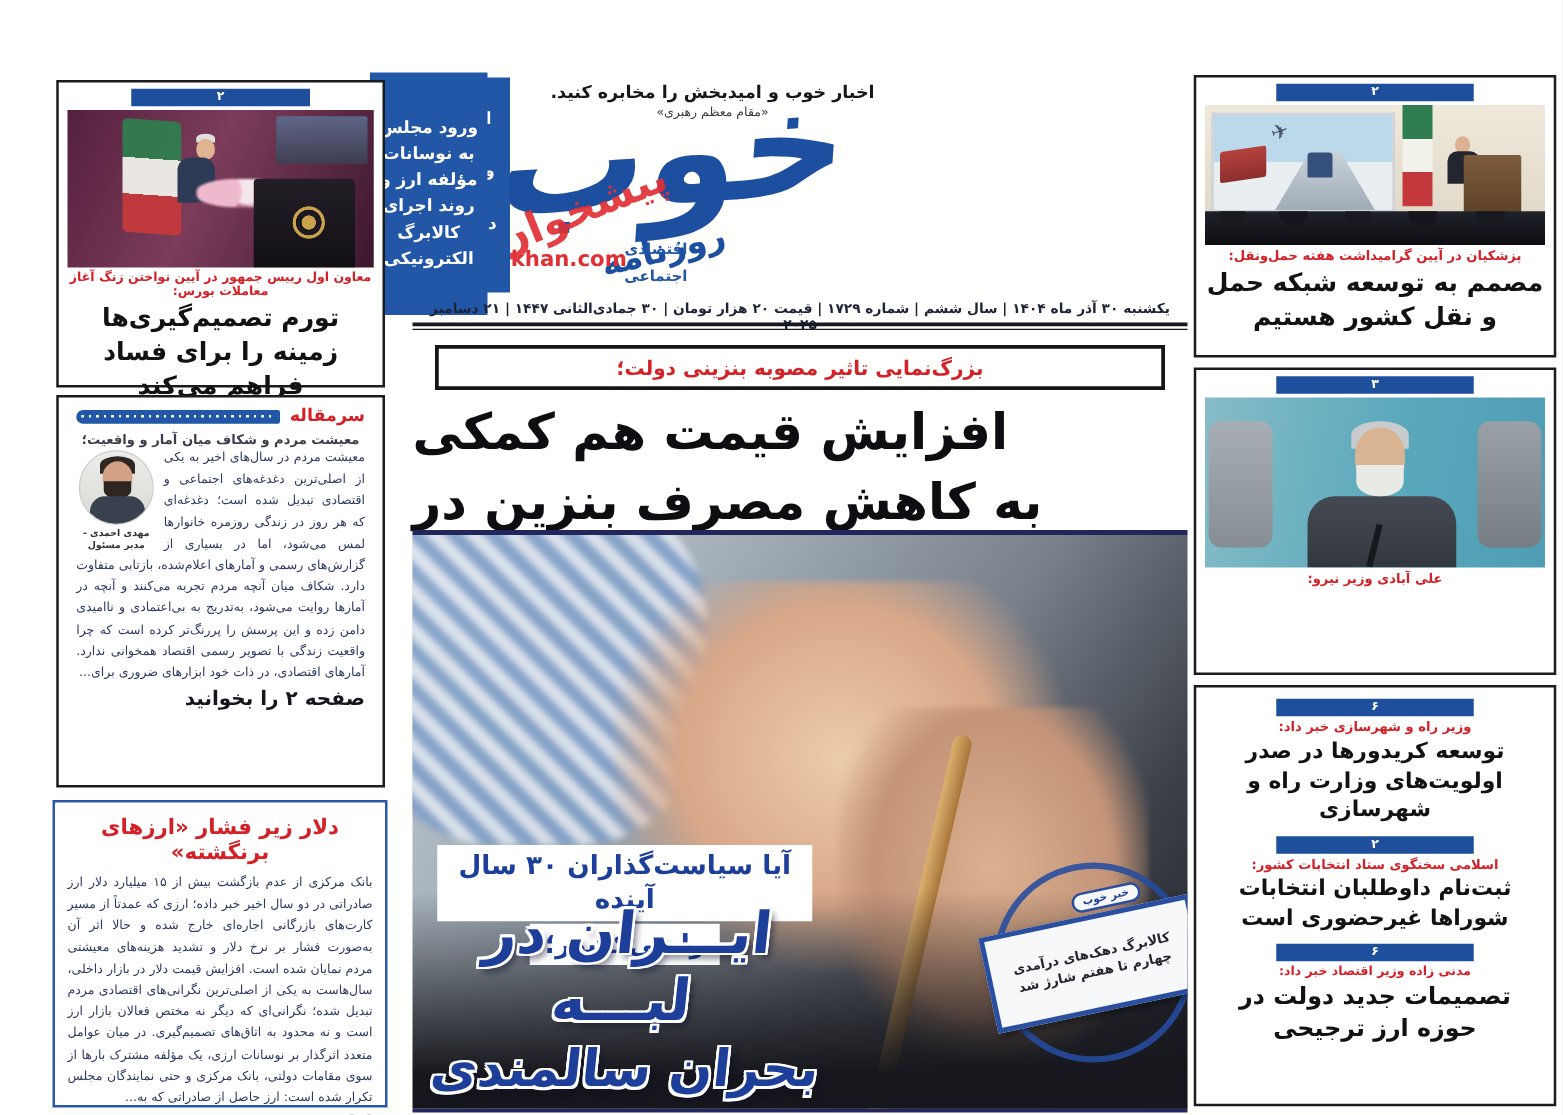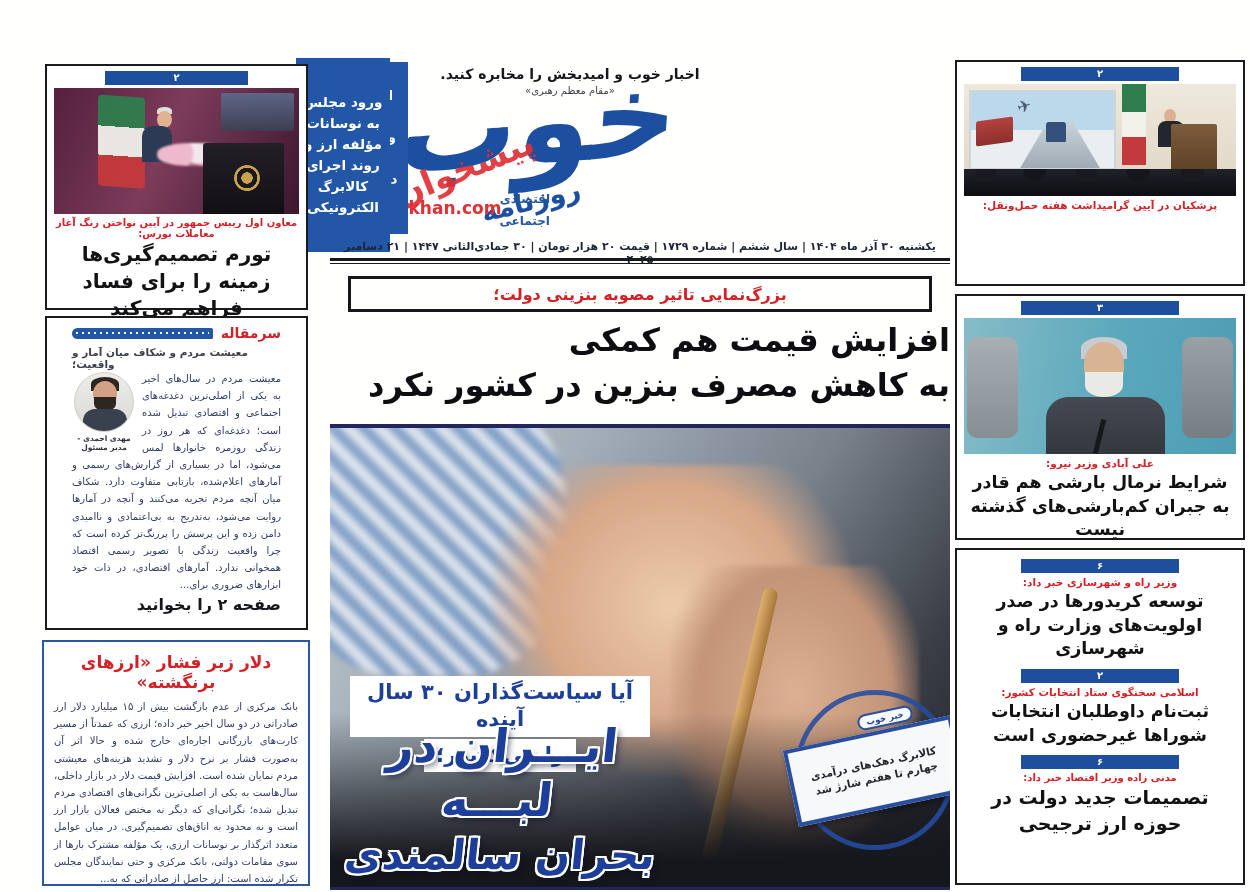--- a/index.html
+++ b/index.html
@@ -31,21 +31,21 @@
   .logo-sub { color:#1d4fa1; font-weight:bold; transform:rotate(-14deg); }
   .mast-tag { color:#2256a7; font-weight:bold; letter-spacing:6px; font-size:12px; }
   .watermark-fa { color:#e03036; font-weight:bold; transform:rotate(-22deg); opacity:.92; }
   .watermark-en { color:#e03036; font-weight:bold; }
   .dateline { color:#1d2438; font-size:11px; font-weight:bold; text-align:center; }
   .date-rule { border-top:3px solid #17181f; border-bottom:1px solid #17181f; height:6px; }
   
   .lead-kicker-box {
     border:3px solid #15151a; display:flex; align-items:center; justify-content:center;
   }
-  .lead-headline { font-size:32px; font-weight:bold; color:#0e0e12; text-align:right; line-height:1.4; }
+  .lead-headline { font-size:40px; font-weight:bold; color:#0e0e12; text-align:left; line-height:1.4; }
   
   .photo-main {
     background:linear-gradient(125deg,#c6cfd6 0%,#a3aeb8 28%,#79818b 55%,#3a3e46 80%,#1e2026 100%);
     border-top:4px solid #23255d; border-bottom:3px solid #23255d;
     overflow:hidden;
   }
   .shirt {
     position:absolute; left:-6%; top:-8%; width:44%; height:62%; border-radius:38%;
     background:repeating-linear-gradient(45deg,#7c9cc8 0 11px,#e3eaf2 11px 22px);
     opacity:.85; filter:blur(3px);
@@ -77,21 +77,21 @@
   .stamp-tab {
     position:absolute; background:#f6f8f9; border:2px solid #2a4fa0; border-radius:8px;
     font-size:8.5px; font-weight:bold; color:#1d3f99; padding:1px 7px; transform:rotate(-12deg);
   }
   
   .editorial-header { display:flex; align-items:center; gap:8px; }
   .ed-label { color:#d42127; font-weight:bold; font-size:14px; white-space:nowrap; }
   .ed-bar { position:relative; flex:1; height:11px; background:#2256a7; border-radius:6px 2px 2px 6px; }
   .ed-bar::after { content:""; position:absolute; left:4px; right:4px; top:4px; height:2px;
     background:repeating-linear-gradient(90deg,#fff 0 2px, rgba(255,255,255,0) 2px 6px); }
-  .ed-subhead { color:#3c3f49; font-size:10.5px; font-weight:bold; text-align:left; margin-top:5px; }
+  .ed-subhead { color:#3c3f49; font-size:10.5px; font-weight:bold; text-align:center; margin-top:5px; }
   .ed-headline { color:#1c2e6b; font-size:17.5px; font-weight:bold; text-align:center; line-height:1.45; margin:3px 0 4px 0; }
   .body-text { color:#2e3a64; font-size:10px; line-height:1.72; text-align:justify; }
   .more-link { font-weight:bold; color:#15161d; font-size:16px; margin-top:2px; }
   .avatar-fig { float:left; width:64px; margin:2px 6px 0 0; text-align:center; }
   .avatar {
     position:relative; width:60px; height:60px; border-radius:50%; margin:0 auto;
     background:linear-gradient(#ececea,#d8d8d4); overflow:hidden; border:1px solid #cfcfca;
   }
   .avatar .head { position:absolute; left:18px; top:8px; width:24px; height:26px; border-radius:50%; background:#d3a184; }
   .avatar .hair { position:absolute; left:16px; top:4px; width:28px; height:14px; border-radius:50% 50% 0 0; background:#2e2620; }
@@ -217,21 +217,21 @@
       <div class="pl-head"></div>
       <div class="pl-torso"></div>
       <div class="pl-flowers"></div>
       <div class="pl-podium"></div>
       <div class="pl-emblem"></div>
     </div>
     <div class="kicker" style="font-size:10px; margin:3px 6px 0 6px;">معاون اول رییس جمهور در آیین نواختن زنگ آغاز معاملات بورس:</div>
     <div class="headline" style="font-size:20px; margin:2px 6px;">تورم تصمیم‌گیری‌ها زمینه را برای فساد فراهم می‌کند</div>
   </div>
 
-  <div class="abs story-box" style="left:45px; top:316px; width:263px; height:314px; padding:7px 25px;">
+  <div class="abs story-box" style="left:45px; top:316px; width:263px; height:314px; padding:7px 14px;">
     <div class="editorial-header">
       <span class="ed-label">سرمقاله</span>
       <span class="ed-bar"></span>
     </div>
     <div class="ed-subhead">معیشت مردم و شکاف میان آمار و واقعیت؛</div>
     <div>
       <div class="avatar-fig">
         <div class="avatar">
           <div class="hair"></div>
           <div class="head"></div>
@@ -260,35 +260,35 @@
         <div class="pr1-truck"></div>
         <div class="pr1-plane">✈</div>
       </div>
       <div class="pr1-flag"></div>
       <div class="pr1-head"></div>
       <div class="pr1-torso"></div>
       <div class="pr1-podium"></div>
       <div class="pr1-crowd"></div>
     </div>
     <div class="kicker" style="font-size:10.5px; margin:3px 6px 0 6px;">پزشکیان در آیین گرامیداشت هفته حمل‌ونقل:</div>
+    <div class="headline" style="font-size:20px; margin:2px 8px;">مصمم به توسعه شبکه حمل و نقل کشور هستیم</div>
   </div>
 
   <div class="abs story-box" style="right:5px; top:294px; width:290px; height:246px;">
     <div class="page-bar">۳</div>
     <div class="photo photo-r2" style="height:136px;">
       <div class="pr2-chair left"></div>
       <div class="pr2-chair right"></div>
       <div class="pr2-torso"></div>
       <div class="pr2-hair"></div>
       <div class="pr2-head"></div>
       <div class="pr2-beard"></div>
       <div class="pr2-mic"></div>
     </div>
     <div class="kicker" style="font-size:10.5px; margin:3px 6px 0 6px;">علی آبادی وزیر نیرو:</div>
-    <div class="headline" style="font-size:17.5px; margin:2px 6px;">شرایط نرمال بارشی هم قادر به جبران کم‌بارشی‌های گذشته نیست</div>
   </div>
 
   <div class="abs story-box" style="right:5px; top:548px; width:290px; height:337px; padding-top:4px;">
 
     <div>
       <div class="page-bar">۶</div>
       <div class="kicker" style="font-size:10.5px; margin:2px 6px 0 6px;">وزیر راه و شهرسازی خبر داد:</div>
       <div class="headline" style="font-size:17.5px; margin:2px 8px 8px 8px;">توسعه کریدورها در صدر اولویت‌های وزارت راه و شهرسازی</div>
     </div>
 

